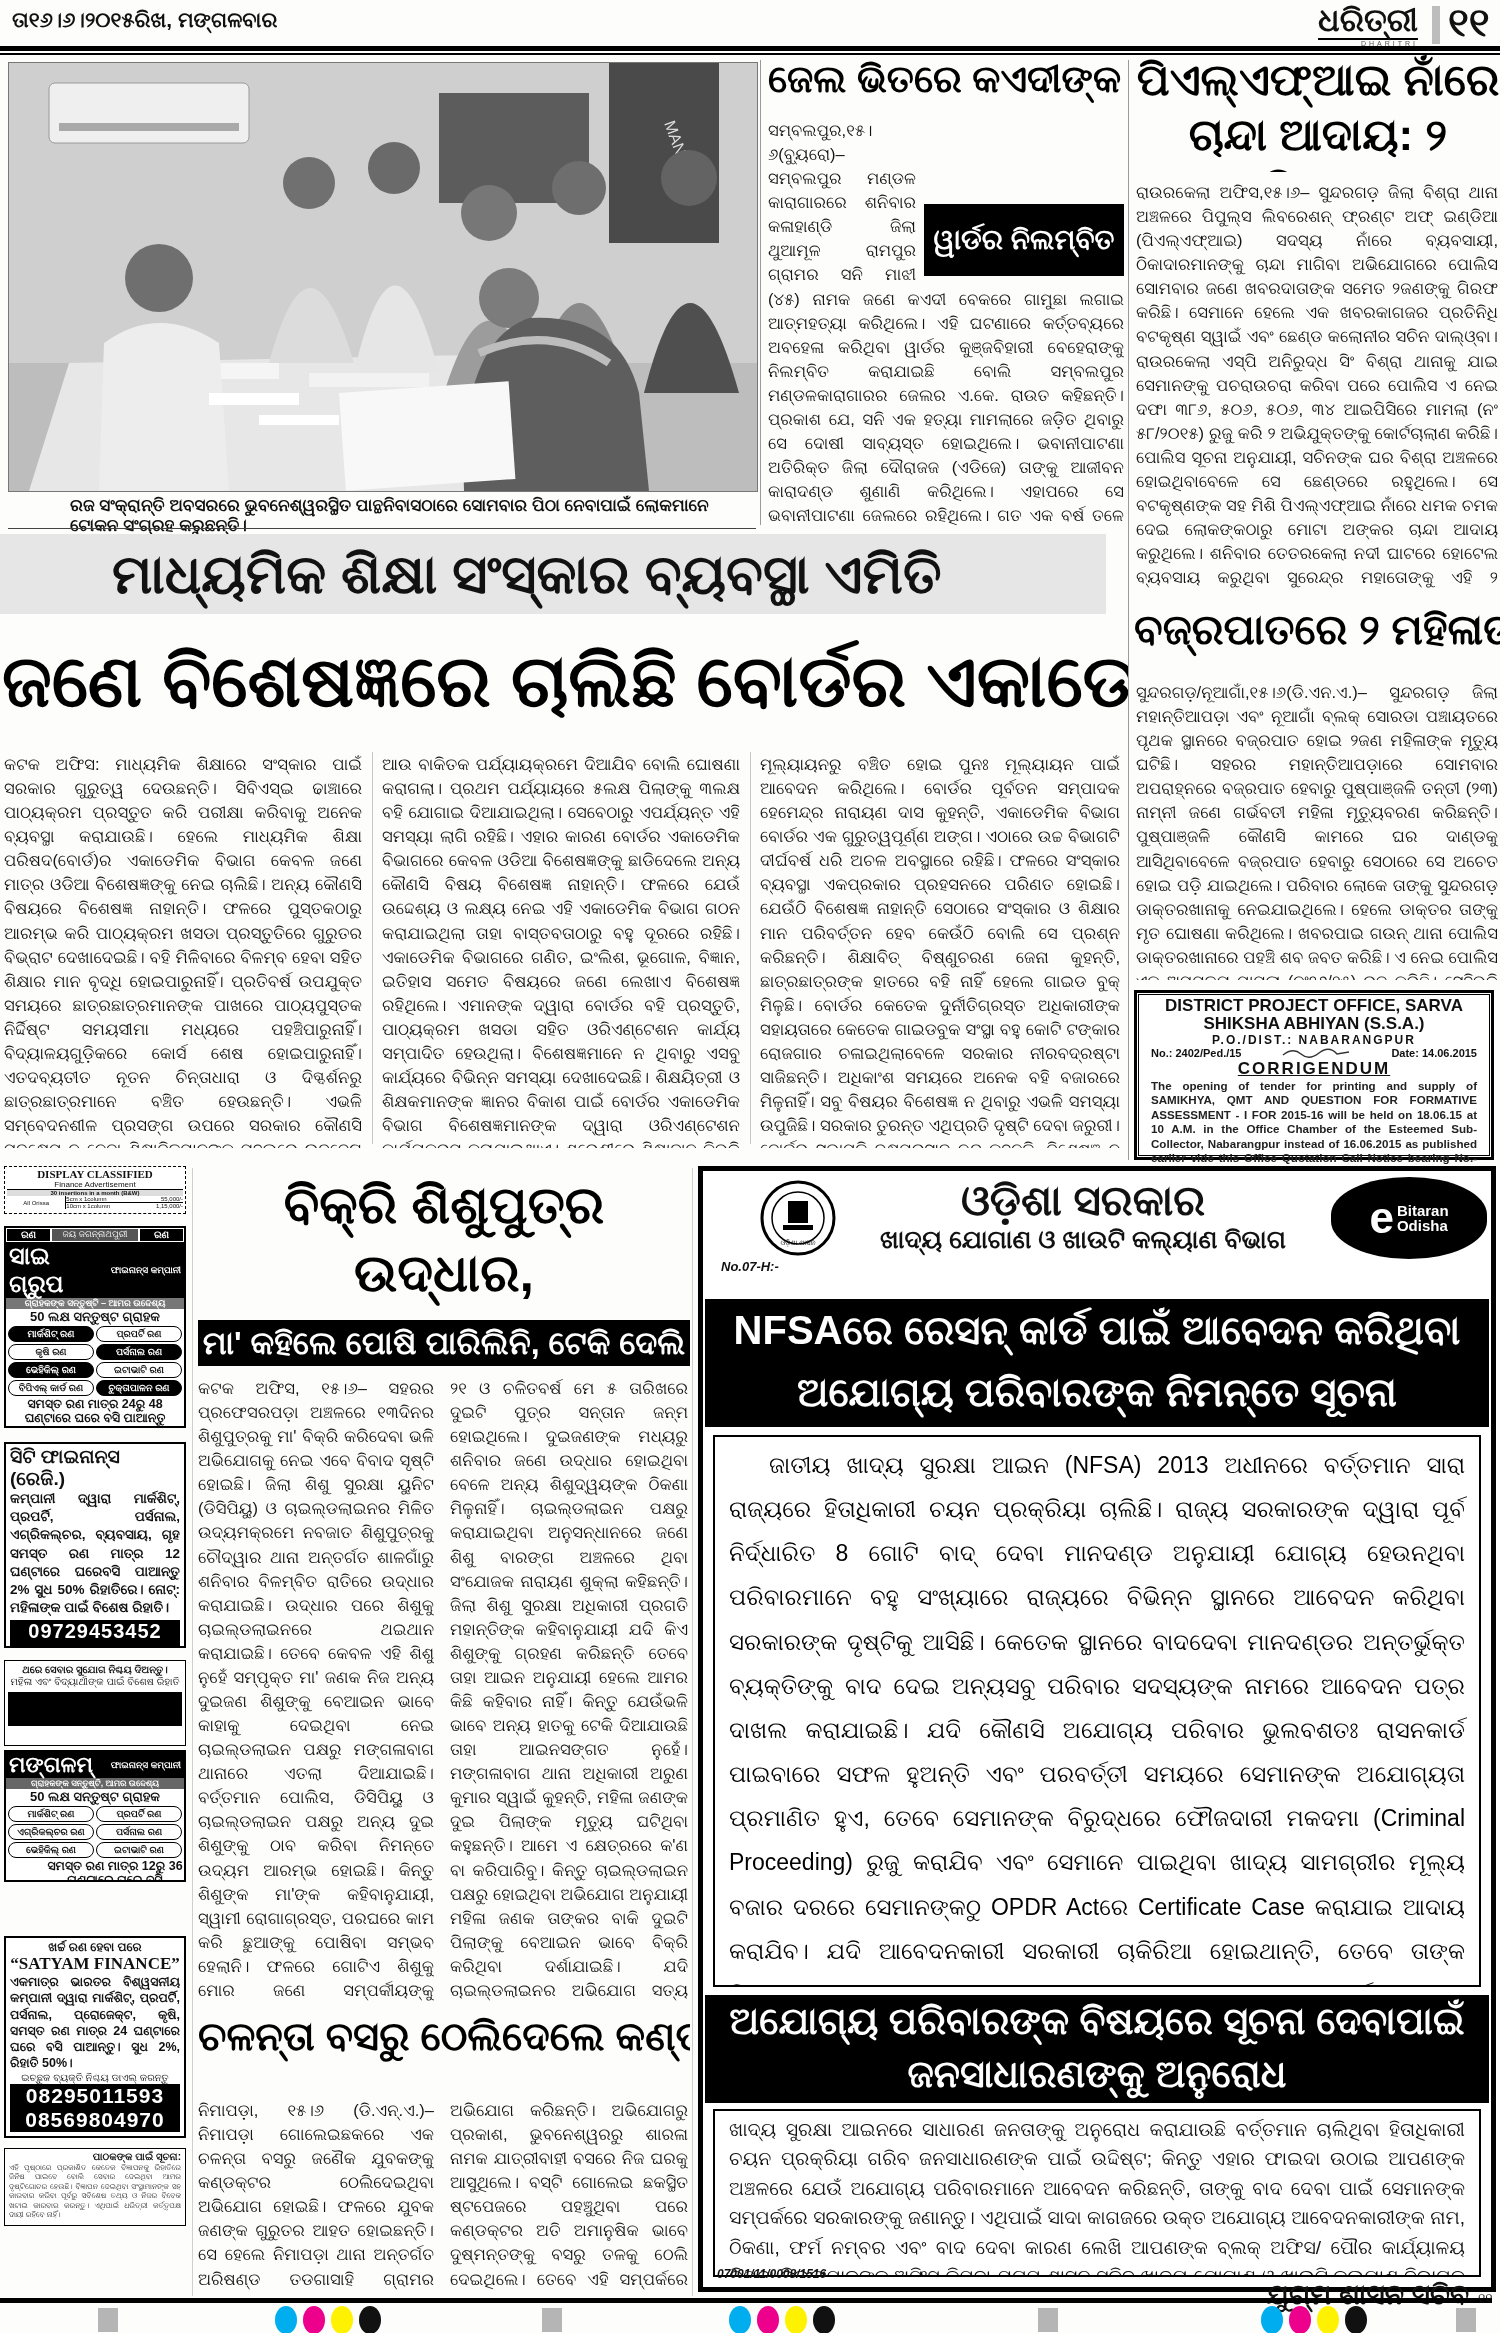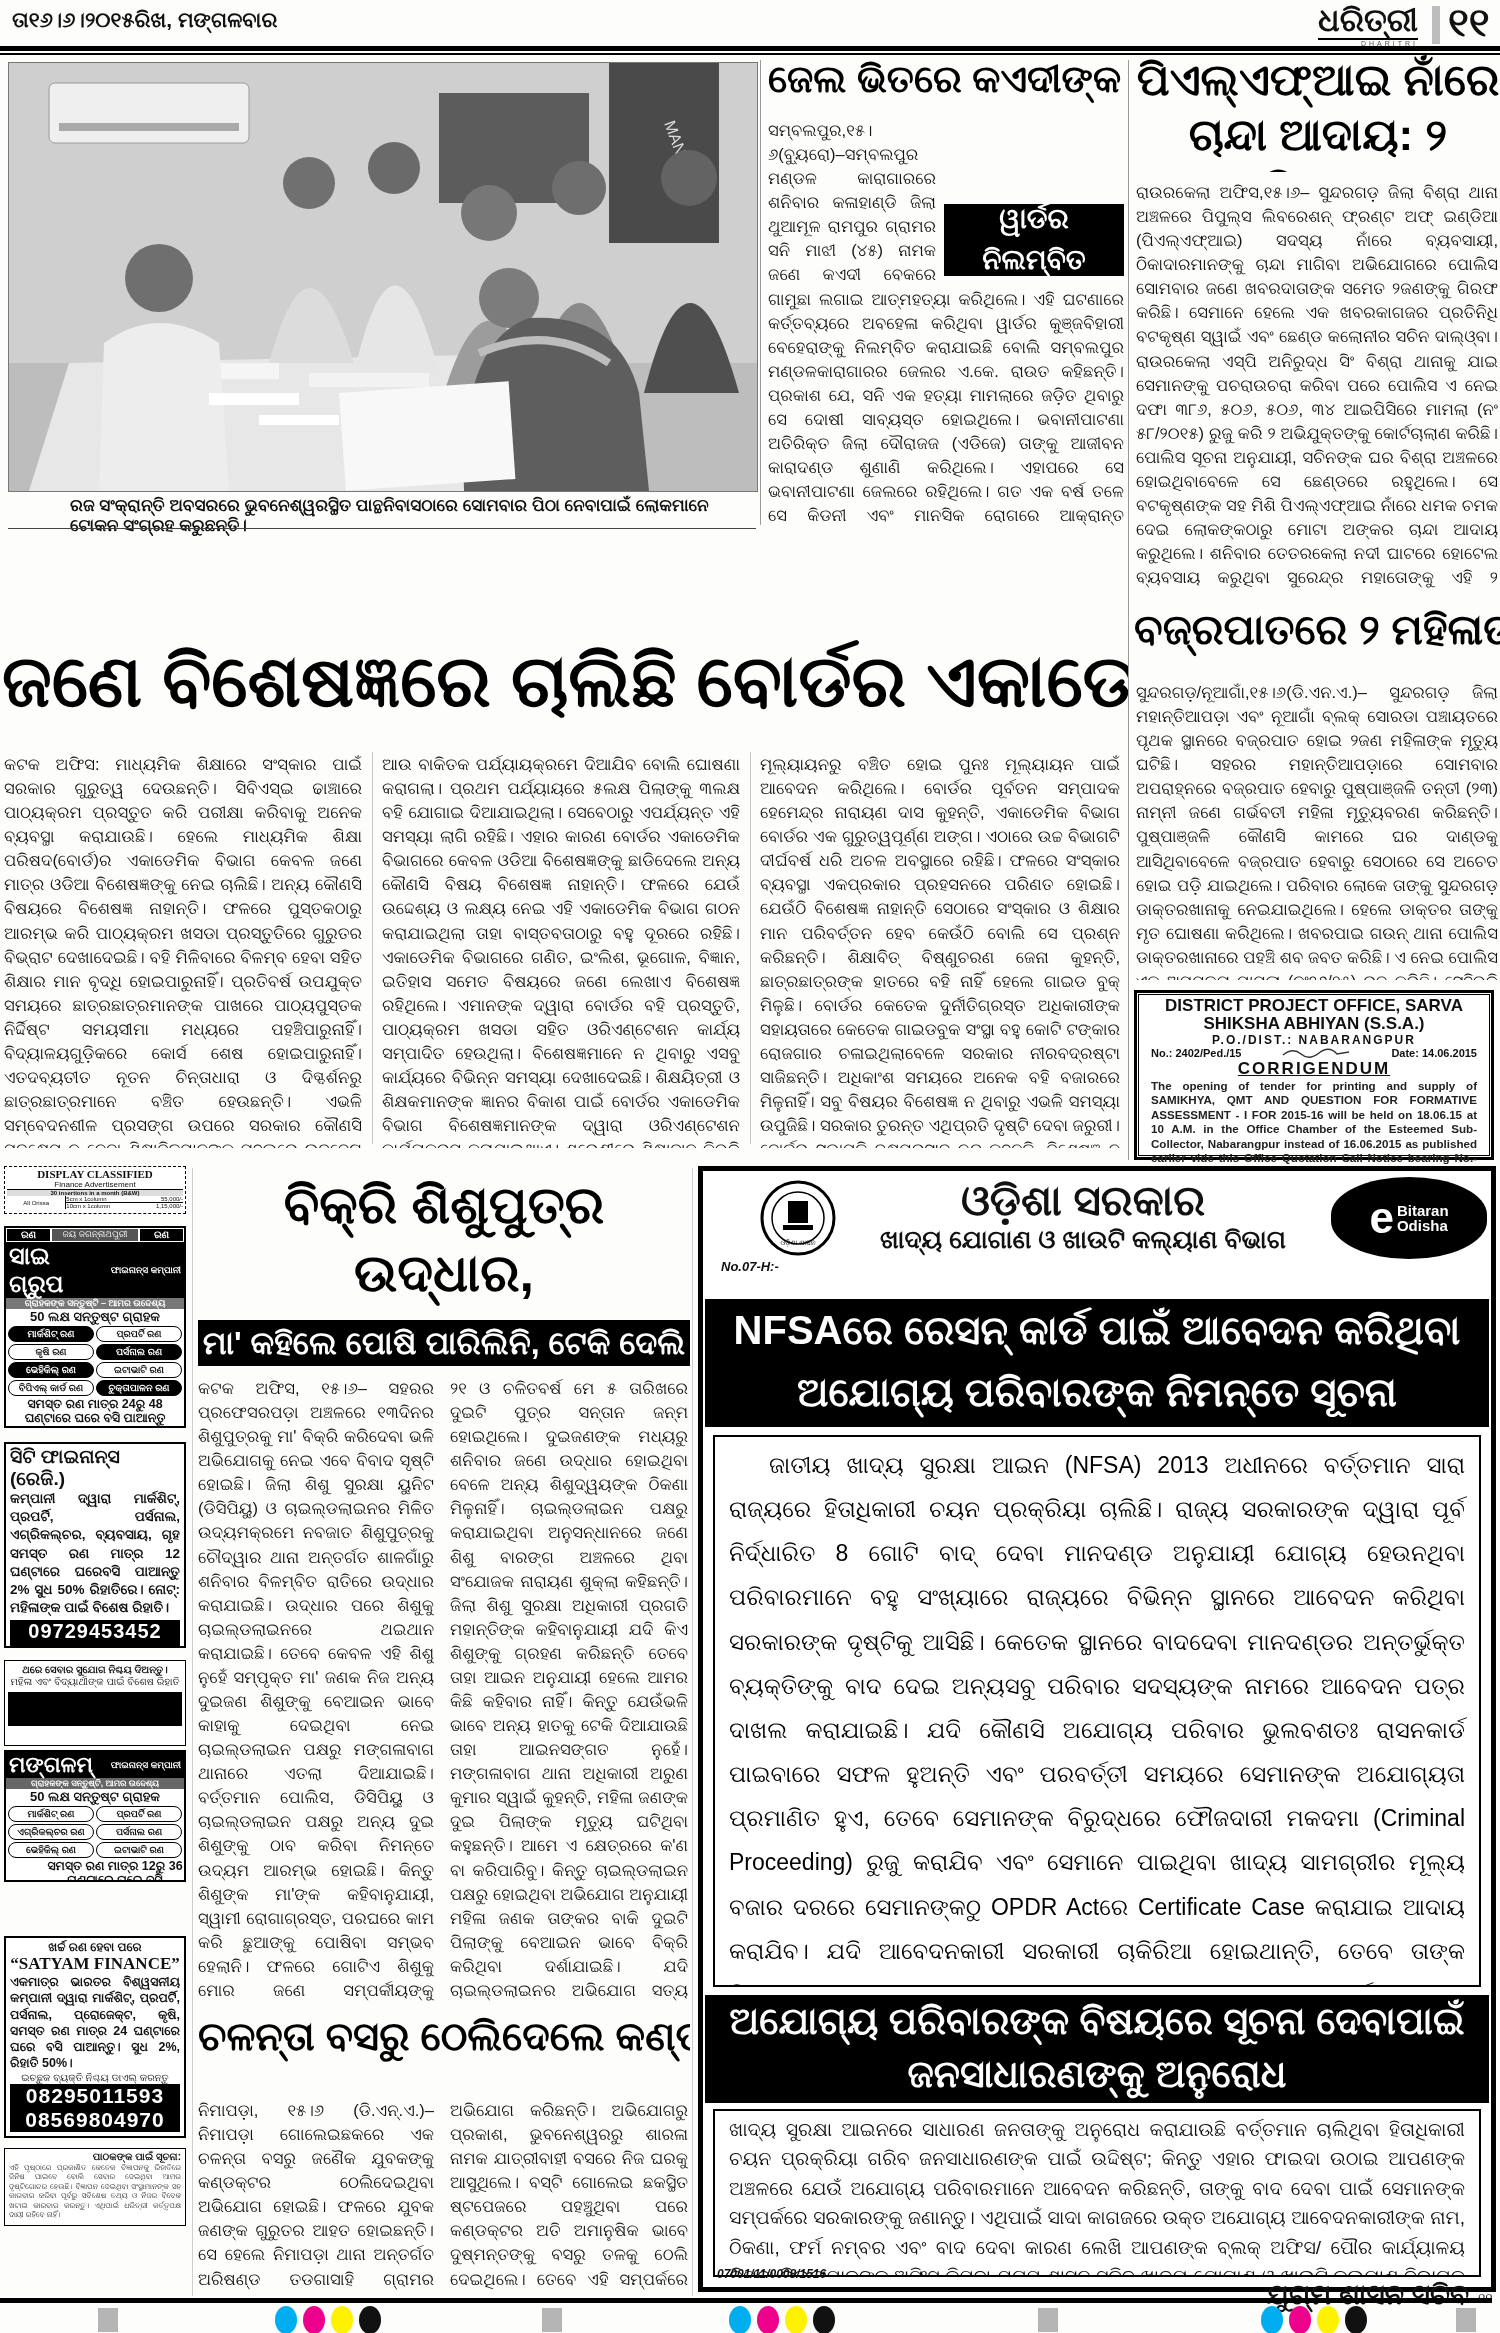--- a/index.html
+++ b/index.html
@@ -75,31 +75,32 @@
       <rect x="200" y="330" width="90" height="12" fill="#fff"></rect>
       <rect x="250" y="352" width="80" height="10" fill="#fff"></rect>
     </svg>
   </div>
   <div class="abs" style="top:496px;left:70px;width:640px;font-size:17px;font-weight:bold;">ରଜ ସଂକ୍ରାନ୍ତି ଅବସରରେ ଭୁବନେଶ୍ୱରସ୍ଥିତ ପାନ୍ଥନିବାସଠାରେ ସୋମବାର ପିଠା ନେବାପାଇଁ ଲୋକମାନେ ଟୋକନ ସଂଗ୍ରହ କରୁଛନ୍ତି।</div>
   <div class="abs hline" style="top:528px;left:8px;width:748px;background:#444;"></div>
 
   <div class="abs vline" style="top:60px;left:760px;height:465px;"></div>
   <div class="abs hl clip" style="top:58px;left:768px;width:356px;height:52px;font-size:38px;white-space:nowrap;">ଜେଲ ଭିତରେ କଏଦୀଙ୍କ ଆତ୍ମହତ୍ୟା</div>
   <div class="abs clip jt body-txt" style="top:118px;left:768px;width:356px;height:408px;">
-    <span class="blackbar" style="float:right;width:180px;height:72px;margin:86px 0 6px 8px;font-size:28px;display:flex;align-items:center;justify-content:center;">ୱାର୍ଡର ନିଲମ୍ବିତ</span>
+    <span class="blackbar" style="float:right;width:200px;height:72px;margin:86px 0 6px 8px;font-size:28px;display:flex;align-items:center;justify-content:center;">ୱାର୍ଡର ନିଲମ୍ବିତ</span>
     <span>ସମ୍ବଲପୁର,୧୫।୬(ବ୍ୟୁରୋ)–ସମ୍ବଲପୁର ମଣ୍ଡଳ କାରାଗାରରେ ଶନିବାର କଳାହାଣ୍ଡି ଜିଲା ଥୁଆମୂଳ ରାମପୁର ଗ୍ରାମର ସନି ମାଝୀ (୪୫) ନାମକ ଜଣେ କଏଦୀ ବେକରେ ଗାମୁଛା ଲଗାଇ ଆତ୍ମହତ୍ୟା କରିଥିଲେ। ଏହି ଘଟଣାରେ କର୍ତ୍ତବ୍ୟରେ ଅବହେଳା କରିଥିବା ୱାର୍ଡର କୁଞ୍ଜବିହାରୀ ବେହେରାଙ୍କୁ ନିଲମ୍ବିତ କରାଯାଇଛି ବୋଲି ସମ୍ବଲପୁର ମଣ୍ଡଳକାରାଗାରର ଜେଲର ଏ.କେ. ରାଉତ କହିଛନ୍ତି। ପ୍ରକାଶ ଯେ, ସନି ଏକ ହତ୍ୟା ମାମଲାରେ ଜଡ଼ିତ ଥିବାରୁ ସେ ଦୋଷୀ ସାବ୍ୟସ୍ତ ହୋଇଥିଲେ। ଭବାନୀପାଟଣା ଅତିରିକ୍ତ ଜିଲା ଦୌରାଜଜ (ଏଡିଜେ) ତାଙ୍କୁ ଆଜୀବନ କାରାଦଣ୍ଡ ଶୁଣାଣି କରିଥିଲେ। ଏହାପରେ ସେ ଭବାନୀପାଟଣା ଜେଲରେ ରହିଥିଲେ। ଗତ ଏକ ବର୍ଷ ତଳେ ସେ କିଡନୀ ଏବଂ ମାନସିକ ରୋଗରେ ଆକ୍ରାନ୍ତ ହୋଇଥିଲେ। ତାଙ୍କୁ ଚିକିତ୍ସା ପାଇଁ ସମ୍ବଲପୁର ମଣ୍ଡଳକାରାଗାରକୁ ଅଣାଯାଇଥିଲା। ଏଠାରେ ତାଙ୍କୁ ଚିକିତ୍ସା କରାଯାଉଥିଲା। ତେବେ ଶନିବାର ସକାଳେ ସେ ବେକରେ ଗାମୁଛା ଲଗାଇ ଆତ୍ମହତ୍ୟା କରିଥିଲେ। ତାଙ୍କ ମୃତଦେହ ଜବତ କରି ବ୍ୟବଚ୍ଛେଦ ପରେ ପରିବାରବର୍ଗଙ୍କୁ ହସ୍ତାନ୍ତର କରାଯାଇଛି। ଏ ନେଇ ଏକ ଅପମୃତ୍ୟୁ ମାମଲା ରୁଜୁ କରି ପୋଲିସ ଘଟଣାର ତଦନ୍ତ କରୁଛି।</span>
   </div>
 
   <div class="abs vline" style="top:60px;left:1128px;height:1100px;"></div>
   <div class="abs hl clip" style="top:52px;left:1136px;width:364px;height:120px;font-size:44px;line-height:1.25;text-align:center;">
     <div>ପିଏଲ୍ଏଫ୍ଆଇ ନାଁରେ</div>
     <div>ଚାନ୍ଦା ଆଦାୟ: ୨ ଗିରଫ</div>
   </div>
   <div class="abs clip jt body-txt" style="top:180px;left:1136px;width:362px;height:412px;">ରାଉରକେଲା ଅଫିସ,୧୫।୬– ସୁନ୍ଦରଗଡ଼ ଜିଲା ବିଶ୍ରା ଥାନା ଅଞ୍ଚଳରେ ପିପୁଲ୍ସ ଲିବରେଶନ୍ ଫ୍ରଣ୍ଟ ଅଫ୍ ଇଣ୍ଡିଆ (ପିଏଲ୍ଏଫ୍ଆଇ) ସଦସ୍ୟ ନାଁରେ ବ୍ୟବସାୟୀ, ଠିକାଦାରମାନଙ୍କୁ ଚାନ୍ଦା ମାଗିବା ଅଭିଯୋଗରେ ପୋଲିସ ସୋମବାର ଜଣେ ଖବରଦାତାଙ୍କ ସମେତ ୨ଜଣଙ୍କୁ ଗିରଫ କରିଛି। ସେମାନେ ହେଲେ ଏକ ଖବରକାଗଜର ପ୍ରତିନିଧି ବଟକୃଷ୍ଣ ସ୍ୱାଇଁ ଏବଂ ଛେଣ୍ଡ କଲୋନୀର ସଚିନ ଦାଲ୍ଓ୍ବା। ରାଉରକେଲା ଏସ୍ପି ଅନିରୁଦ୍ଧ ସିଂ ବିଶ୍ରା ଥାନାକୁ ଯାଇ ସେମାନଙ୍କୁ ପଚରାଉଚରା କରିବା ପରେ ପୋଲିସ ଏ ନେଇ ଦଫା ୩୮୬, ୫୦୬, ୫୦୬, ୩୪ ଆଇପିସିରେ ମାମଲା (ନଂ ୫୮/୨୦୧୫) ରୁଜୁ କରି ୨ ଅଭିଯୁକ୍ତଙ୍କୁ କୋର୍ଟଚାଲାଣ କରିଛି। ପୋଲିସ ସୂଚନା ଅନୁଯାୟୀ, ସଚିନଙ୍କ ଘର ବିଶ୍ରା ଅଞ୍ଚଳରେ ହୋଇଥିବାବେଳେ ସେ ଛେଣ୍ଡରେ ରହୁଥିଲେ। ସେ ବଟକୃଷ୍ଣଙ୍କ ସହ ମିଶି ପିଏଲ୍ଏଫ୍ଆଇ ନାଁରେ ଧମକ ଚମକ ଦେଇ ଲୋକଙ୍କଠାରୁ ମୋଟା ଅଙ୍କର ଚାନ୍ଦା ଆଦାୟ କରୁଥିଲେ। ଶନିବାର ତେତରକେଲା ନଦୀ ଘାଟରେ ହୋଟେଲ ବ୍ୟବସାୟ କରୁଥିବା ସୁରେନ୍ଦ୍ର ମହାତୋଙ୍କୁ ଏହି ୨ ଅଭିଯୁକ୍ତ ଫୋନ ଯୋଗେ ୧୦ ଲକ୍ଷ ଟଙ୍କା ମାଗିବା ସହ ଧମକ ଦେଇଥିବା ଅଭିଯୋଗରେ ବଟକୃଷ୍ଣ ପୂର୍ବରୁ ଜେଲ ଯାଇଥିବା ପୋଲିସ କହିଛି।</div>
 
+  <div class="abs kicker clip" style="top:534px;left:0;width:1106px;height:80px;font-size:54px;padding-left:112px;line-height:80px;box-sizing:border-box;">ମାଧ୍ୟମିକ ଶିକ୍ଷା ସଂସ୍କାର ବ୍ୟବସ୍ଥା ଏମିତି</div>
   <div class="abs hl clip" style="top:622px;left:2px;width:1126px;height:122px;font-size:72px;line-height:118px;white-space:nowrap;">ଜଣେ ବିଶେଷଜ୍ଞରେ ଚାଲିଛି ବୋର୍ଡର ଏକାଡେମିକ୍ ବିଭାଗ</div>
 
   <div class="abs clip jt body-txt" style="top:752px;left:4px;width:358px;height:396px;">କଟକ ଅଫିସ: ମାଧ୍ୟମିକ ଶିକ୍ଷାରେ ସଂସ୍କାର ପାଇଁ ସରକାର ଗୁରୁତ୍ୱ ଦେଉଛନ୍ତି। ସିବିଏସ୍ଇ ଢାଞ୍ଚାରେ ପାଠ୍ୟକ୍ରମ ପ୍ରସ୍ତୁତ କରି ପରୀକ୍ଷା କରିବାକୁ ଅନେକ ବ୍ୟବସ୍ଥା କରାଯାଉଛି। ହେଲେ ମାଧ୍ୟମିକ ଶିକ୍ଷା ପରିଷଦ(ବୋର୍ଡ)ର ଏକାଡେମିକ ବିଭାଗ କେବଳ ଜଣେ ମାତ୍ର ଓଡିଆ ବିଶେଷଜ୍ଞଙ୍କୁ ନେଇ ଚାଲିଛି। ଅନ୍ୟ କୌଣସି ବିଷୟରେ ବିଶେଷଜ୍ଞ ନାହାନ୍ତି। ଫଳରେ ପୁସ୍ତକଠାରୁ ଆରମ୍ଭ କରି ପାଠ୍ୟକ୍ରମ ଖସଡା ପ୍ରସ୍ତୁତିରେ ଗୁରୁତର ବିଭ୍ରାଟ ଦେଖାଦେଇଛି। ବହି ମିଳିବାରେ ବିଳମ୍ବ ହେବା ସହିତ ଶିକ୍ଷାର ମାନ ବୃଦ୍ଧି ହୋଇପାରୁନାହିଁ। ପ୍ରତିବର୍ଷ ଉପଯୁକ୍ତ ସମୟରେ ଛାତ୍ରଛାତ୍ରମାନଙ୍କ ପାଖରେ ପାଠ୍ୟପୁସ୍ତକ ନିର୍ଦ୍ଦିଷ୍ଟ ସମୟସୀମା ମଧ୍ୟରେ ପହଞ୍ଚିପାରୁନାହିଁ। ବିଦ୍ୟାଳୟଗୁଡ଼ିକରେ କୋର୍ସ ଶେଷ ହୋଇପାରୁନାହିଁ। ଏତଦବ୍ୟତୀତ ନୂତନ ଚିନ୍ତାଧାରା ଓ ଦିଗ୍ଦର୍ଶନରୁ ଛାତ୍ରଛାତ୍ରମାନେ ବଞ୍ଚିତ ହେଉଛନ୍ତି। ଏଭଳି ସମ୍ବେଦନଶୀଳ ପ୍ରସଙ୍ଗ ଉପରେ ସରକାର କୌଣସି ପଦକ୍ଷେପ ନ ନେବା ଶିକ୍ଷାବିତ୍‌ମାନଙ୍କ ମହଲରେ ଉଦ୍‌ବେଗ ପ୍ରକାଶ ପାଇଛି। ଏପ୍ରିଲ ପ୍ରଥମ ସପ୍ତାହରୁ ଓଡ଼ିଆ ମାଧ୍ୟମ ବିଦ୍ୟାଳୟଗୁଡ଼ିକରେ ନୂତନ ଶିକ୍ଷାବର୍ଷ ଆରମ୍ଭ ହୋଇଛି। ଶିକ୍ଷାବର୍ଷ ଆରମ୍ଭ ହେବାର ଦୁଇ ମାସରୁ ଊର୍ଦ୍ଧ୍ୱ ବିତିଯାଇଥିଲେ ସୁଦ୍ଧା ଅଷ୍ଟମରୁ ଦଶମ ଶ୍ରେଣୀ ପର୍ଯ୍ୟନ୍ତ ଛାତ୍ରଛାତ୍ରଙ୍କ ପାଖରେ ସବୁ ବହି ନାହିଁ। ୨୦୧୩ରେ ଦଶମଶ୍ରେଣୀର ଛାତ୍ରଛାତ୍ରଙ୍କ ପାଇଁ ନୂତନ ପାଠ୍ୟଖସଡା ପ୍ରସ୍ତୁତ କରାଯାଇଥିଲା। ହେଲେ ପାଖାପାଖି ୫ଲକ୍ଷ ଛାତ୍ରଛାତ୍ରଙ୍କ ପାଇଁ ବୋର୍ଡ କର୍ତ୍ତୃପକ୍ଷ ଆବଶ୍ୟକ ମୁତାବକ ପାଠ୍ୟପୁସ୍ତକ ଯୋଗାଇବାରେ ବିଫଳ ହୋଇଥିଲେ। ପ୍ରାଥମିକ ପର୍ଯ୍ୟାୟରେ ୧୨ଖଣ୍ଡ ବହି ମଧ୍ୟରୁ ୬ଖଣ୍ଡ ବହି ଯୋଗାଇ ଦିଆଯାଇଥିଲା।</div>
   <div class="abs vline" style="top:752px;left:372px;height:392px;background:#c5c5c5;"></div>
   <div class="abs clip jt body-txt" style="top:752px;left:382px;width:358px;height:396px;">ଆଉ ବାକିତକ ପର୍ଯ୍ୟାୟକ୍ରମେ ଦିଆଯିବ ବୋଲି ଘୋଷଣା କରାଗଲା। ପ୍ରଥମ ପର୍ଯ୍ୟାୟରେ ୫ଲକ୍ଷ ପିଲାଙ୍କୁ ୩ଲକ୍ଷ ବହି ଯୋଗାଇ ଦିଆଯାଇଥିଲା। ସେବେଠାରୁ ଏପର୍ଯ୍ୟନ୍ତ ଏହି ସମସ୍ୟା ଲାଗି ରହିଛି। ଏହାର କାରଣ ବୋର୍ଡର ଏକାଡେମିକ ବିଭାଗରେ କେବଳ ଓଡିଆ ବିଶେଷଜ୍ଞଙ୍କୁ ଛାଡିଦେଲେ ଅନ୍ୟ କୌଣସି ବିଷୟ ବିଶେଷଜ୍ଞ ନାହାନ୍ତି। ଫଳରେ ଯେଉଁ ଉଦ୍ଦେଶ୍ୟ ଓ ଲକ୍ଷ୍ୟ ନେଇ ଏହି ଏକାଡେମିକ ବିଭାଗ ଗଠନ କରାଯାଇଥିଲା ତାହା ବାସ୍ତବତାଠାରୁ ବହୁ ଦୂରରେ ରହିଛି। ଏକାଡେମିକ ବିଭାଗରେ ଗଣିତ, ଇଂଲିଶ, ଭୂଗୋଳ, ବିଜ୍ଞାନ, ଇତିହାସ ସମେତ ବିଷୟରେ ଜଣେ ଲେଖାଏ ବିଶେଷଜ୍ଞ ରହିଥିଲେ। ଏମାନଙ୍କ ଦ୍ୱାରା ବୋର୍ଡର ବହି ପ୍ରସ୍ତୁତି, ପାଠ୍ୟକ୍ରମ ଖସଡା ସହିତ ଓରିଏଣ୍ଟେଶନ କାର୍ଯ୍ୟ ସମ୍ପାଦିତ ହେଉଥିଲା। ବିଶେଷଜ୍ଞମାନେ ନ ଥିବାରୁ ଏସବୁ କାର୍ଯ୍ୟରେ ବିଭିନ୍ନ ସମସ୍ୟା ଦେଖାଦେଇଛି। ଶିକ୍ଷୟିତ୍ରୀ ଓ ଶିକ୍ଷକମାନଙ୍କ ଜ୍ଞାନର ବିକାଶ ପାଇଁ ବୋର୍ଡର ଏକାଡେମିକ ବିଭାଗ ବିଶେଷଜ୍ଞମାନଙ୍କ ଦ୍ୱାରା ଓରିଏଣ୍ଟେଶନ କାର୍ଯ୍ୟକ୍ରମ କରାଯାଇଥାଏ। ଶ୍ରେଣୀରେ ଶିକ୍ଷାଦାନ କିଭଳି କରାଯାଇପାରିବ, ମାଟ୍ରିକ ପରୀକ୍ଷା ମୂଲ୍ୟାୟନ କିପରି କରାଯିବ ସେ ନେଇ ବିଭିନ୍ନ ପର୍ଯ୍ୟାୟରେ ଶିକ୍ଷୟିତ୍ରୀ ଓ ଶିକ୍ଷକମାନଙ୍କୁ ବିଶେଷଜ୍ଞମାନଙ୍କ ଦ୍ୱାରା ତାଲିମ ଦିଆଯାଇଥାଏ। ମାତ୍ର ଏହି ବିଶେଷଜ୍ଞମାନେ ନ ଥିବା କାରଣରୁ ଓରିଏଣ୍ଟେଶନ କାର୍ଯ୍ୟକ୍ରମ ହୋଇପାରୁନାହିଁ। ଫଳରେ ବିଗତ କିଛି ବର୍ଷ ଧରି ମାଟ୍ରିକ ପରୀକ୍ଷା ମୂଲ୍ୟାୟନରେ ତ୍ରୁଟି ପରିଲକ୍ଷିତ ହେଉଛି। ସେଥିପାଇଁ ୨୦୧୪ ମାଟ୍ରିକ ପରୀକ୍ଷାରେ ବୋର୍ଡ କର୍ତ୍ତୃପକ୍ଷଙ୍କୁ ୩ଥର ସଂଶୋଧିତ ପରୀକ୍ଷା ଫଳ ପ୍ରକାଶ କରିବାକୁ ପଡିଥିଲା। ୧୬ ହଜାର ଛାତ୍ରଛାତ୍ର ଉପଯୁକ୍ତ</div>
   <div class="abs vline" style="top:752px;left:750px;height:392px;background:#c5c5c5;"></div>
   <div class="abs clip jt body-txt" style="top:752px;left:760px;width:360px;height:396px;">ମୂଲ୍ୟାୟନରୁ ବଞ୍ଚିତ ହୋଇ ପୁନଃ ମୂଲ୍ୟାୟନ ପାଇଁ ଆବେଦନ କରିଥିଲେ। ବୋର୍ଡର ପୂର୍ବତନ ସମ୍ପାଦକ ହେମେନ୍ଦ୍ର ନାରାୟଣ ଦାସ କୁହନ୍ତି, ଏକାଡେମିକ ବିଭାଗ ବୋର୍ଡର ଏକ ଗୁରୁତ୍ୱପୂର୍ଣ୍ଣ ଅଙ୍ଗ। ଏଠାରେ ଉଚ୍ଚ ବିଭାଗଟି ଦୀର୍ଘବର୍ଷ ଧରି ଅଚଳ ଅବସ୍ଥାରେ ରହିଛି। ଫଳରେ ସଂସ୍କାର ବ୍ୟବସ୍ଥା ଏକପ୍ରକାର ପ୍ରହସନରେ ପରିଣତ ହୋଇଛି। ଯେଉଁଠି ବିଶେଷଜ୍ଞ ନାହାନ୍ତି ସେଠାରେ ସଂସ୍କାର ଓ ଶିକ୍ଷାର ମାନ ପରିବର୍ତ୍ତନ ହେବ କେଉଁଠି ବୋଲି ସେ ପ୍ରଶ୍ନ କରିଛନ୍ତି। ଶିକ୍ଷାବିତ୍ ବିଷ୍ଣୁଚରଣ ଜେନା କୁହନ୍ତି, ଛାତ୍ରଛାତ୍ରଙ୍କ ହାତରେ ବହି ନାହିଁ ହେଲେ ଗାଇଡ ବୁକ୍ ମିଳୁଛି। ବୋର୍ଡର କେତେକ ଦୁର୍ନୀତିଗ୍ରସ୍ତ ଅଧିକାରୀଙ୍କ ସହାୟତାରେ କେତେକ ଗାଇଡବୁକ ସଂସ୍ଥା ବହୁ କୋଟି ଟଙ୍କାର ରୋଜଗାର ଚଳାଇଥିଲାବେଳେ ସରକାର ନୀରବଦ୍ରଷ୍ଟା ସାଜିଛନ୍ତି। ଅଧିକାଂଶ ସମୟରେ ଅନେକ ବହି ବଜାରରେ ମିଳୁନାହିଁ। ସବୁ ବିଷୟର ବିଶେଷଜ୍ଞ ନ ଥିବାରୁ ଏଭଳି ସମସ୍ୟା ଉପୁଜିଛି। ସରକାର ତୁରନ୍ତ ଏଥିପ୍ରତି ଦୃଷ୍ଟି ଦେବା ଜରୁରୀ। ବୋର୍ଡର ସଭାପତି ଦକ୍ଷପ୍ରସାଦ ନନ୍ଦ କୁହନ୍ତି, ବିଶେଷଜ୍ଞ ନ ଥିବା ନେଇ ସରକାରଙ୍କୁ ଅବଗତ କରାଯାଇଛି। ଚଳିତ ବର୍ଷ ବହି ଠିକ୍ ସମୟରେ ଯୋଗାଇ ଦିଆଯାଇଛି। ଅନ୍ୟ କୌଣସି କାରଣ ପାଇଁ ବହି ମିଳୁନାହିଁ। ତଥାପି ବୋର୍ଡର ଏକାଡେମିକ୍ ବିଭାଗରେ ବିଶେଷଜ୍ଞମାନଙ୍କୁ ରଖାଯିବା ପାଇଁ ପଦକ୍ଷେପ ନିଆଯିବ ବୋଲି ସେ କହିଛନ୍ତି।</div>
 
   <div class="abs hl clip" style="top:606px;left:1134px;width:366px;height:66px;font-size:42px;white-space:nowrap;">ବଜ୍ରପାତରେ ୨ ମହିଳାଙ୍କ ମୃତ୍ୟୁ</div>
   <div class="abs clip jt body-txt" style="top:680px;left:1136px;width:362px;height:300px;">ସୁନ୍ଦରଗଡ଼/ନୂଆଗାଁ,୧୫।୬(ଡି.ଏନ.ଏ.)– ସୁନ୍ଦରଗଡ଼ ଜିଲା ମହାନ୍ତିଆପଡ଼ା ଏବଂ ନୂଆଗାଁ ବ୍ଲକ୍ ସୋରଡା ପଞ୍ଚାୟତରେ ପୃଥକ ସ୍ଥାନରେ ବଜ୍ରପାତ ହୋଇ ୨ଜଣ ମହିଳାଙ୍କ ମୃତ୍ୟୁ ଘଟିଛି। ସହରର ମହାନ୍ତିଆପଡ଼ାରେ ସୋମବାର ଅପରାହ୍ନରେ ବଜ୍ରପାତ ହେବାରୁ ପୁଷ୍ପାଞ୍ଜଳି ତନ୍ତୀ (୨୩) ନାମ୍ନୀ ଜଣେ ଗର୍ଭବତୀ ମହିଳା ମୃତ୍ୟୁବରଣ କରିଛନ୍ତି। ପୁଷ୍ପାଞ୍ଜଳି କୌଣସି କାମରେ ଘର ଦାଣ୍ଡକୁ ଆସିଥିବାବେଳେ ବଜ୍ରପାତ ହେବାରୁ ସେଠାରେ ସେ ଅଚେତ ହୋଇ ପଡ଼ି ଯାଇଥିଲେ। ପରିବାର ଲୋକେ ତାଙ୍କୁ ସୁନ୍ଦରଗଡ଼ ଡାକ୍ତରଖାନାକୁ ନେଇଯାଇଥିଲେ। ହେଲେ ଡାକ୍ତର ତାଙ୍କୁ ମୃତ ଘୋଷଣା କରିଥିଲେ। ଖବରପାଇ ଗଉନ୍ ଥାନା ପୋଲିସ ଡାକ୍ତରଖାନାରେ ପହଞ୍ଚି ଶବ ଜବତ କରିଛି। ଏ ନେଇ ପୋଲିସ ଏକ ଅପମୃତ୍ୟୁ ମାମଲା (ନଂ୨୬/୧୫) ରୁଜୁ କରିଛି। ସେହିଭଳି ନୂଆଗାଁ ବ୍ଲକ ସୋରଡା ପଞ୍ଚାୟତ ଅନ୍ତର୍ଗତ ମେଗାଲଗୋଲା ବସ୍ତିରେ ରବିବାର ବିଳମ୍ବିତ ରାତିରେ ବଜ୍ରପାତ ହେବାରୁ ଜଣେ ମହିଳାଙ୍କ ମୃତ୍ୟୁ ହୋଇଛି। ସେ ହେଲେ ଗୀତା ବାଡ଼ାଇ (୪୫)। ରବିବାର ରାତିରେ ପ୍ରବଳ ବର୍ଷା ସହ ଘଡ଼ଘଡ଼ି, ବିଜୁଳି ମାରୁଥିବାବେଳେ ଗୀତା ନିଦରୁ ଉଠି ତାଙ୍କ ଘର ବାରଣ୍ଡାରେ ଖପରରୁ ପାଣି ଗଳୁଥିବା ସ୍ଥାନରେ ବାସନକୁସନ ରଖୁଥିଲେ। ଏହି ସମୟରେ ବଜ୍ରପାତ ହେବାରୁ ସେ ବାରଣ୍ଡାରେ ଅଚେତ ହୋଇପଡ଼ିଥିଲେ। ପରିବାର ଲୋକେ ବିଶ୍ରା ଗୋଷ୍ଠୀ ସ୍ୱାସ୍ଥ୍ୟକେନ୍ଦ୍ରକୁ ନେଇଥିଲେ ହେଁ ଡାକ୍ତର ତାଙ୍କୁ ମୃତ ଘୋଷଣା କରିଥିଲେ। ଖବରପାଇ ବିଶ୍ରା ପୋଲିସ ଘଟଣାସ୍ଥଳରେ ପହଞ୍ଚି ଶବ ଜବତ କରି ବ୍ୟବଚ୍ଛେଦ ପରେ ପରିବାରବର୍ଗଙ୍କୁ ହସ୍ତାନ୍ତର କରିଛି।</div>

